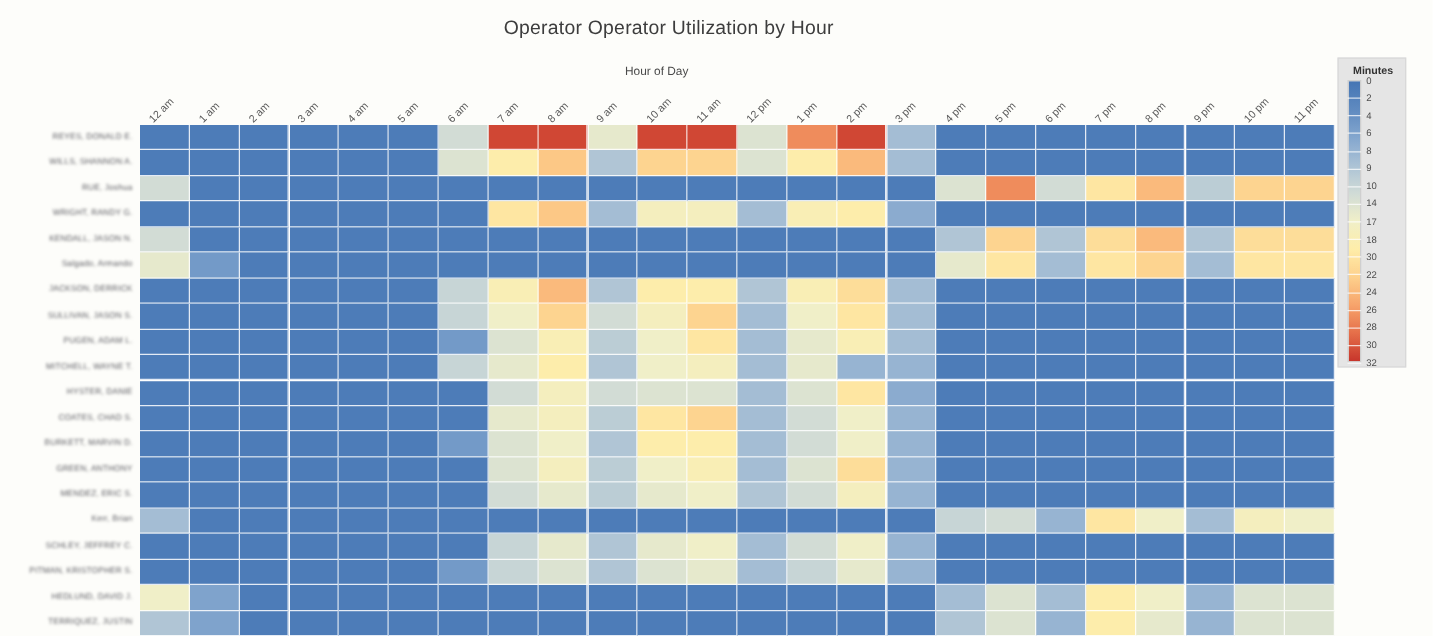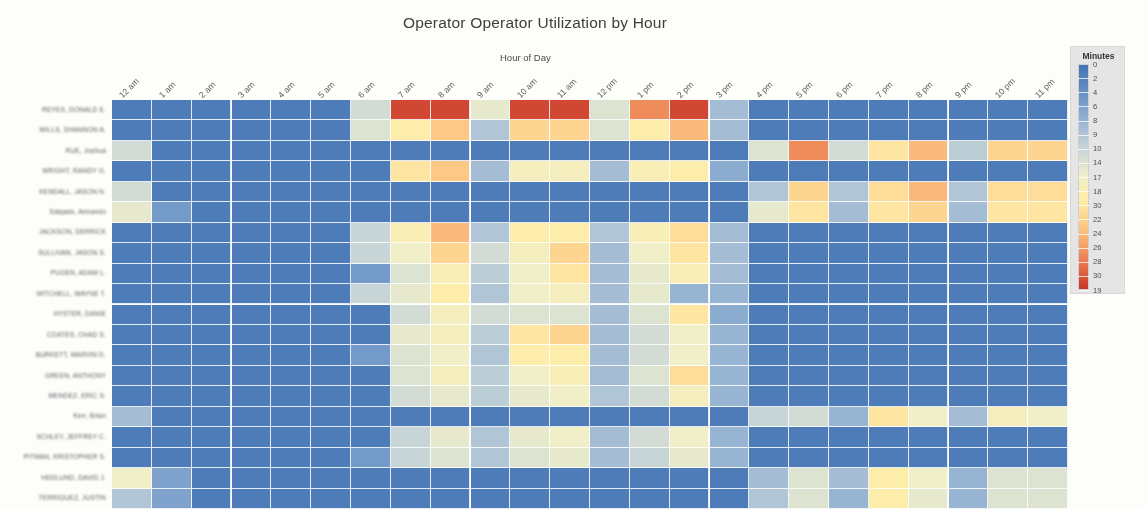--- a/index.html
+++ b/index.html
@@ -666,15 +666,15 @@
     <div class="legend-tick" style="top: 167.875px;">22</div>
     <div class="legend-notch" style="top: 172.375px;"></div>
     <div class="legend-tick" style="top: 182px;">24</div>
     <div class="legend-notch" style="top: 186.5px;"></div>
     <div class="legend-tick" style="top: 196.125px;">26</div>
     <div class="legend-notch" style="top: 200.625px;"></div>
     <div class="legend-tick" style="top: 210.25px;">28</div>
     <div class="legend-notch" style="top: 214.75px;"></div>
     <div class="legend-tick" style="top: 224.375px;">30</div>
     <div class="legend-notch" style="top: 228.875px;"></div>
-    <div class="legend-tick" style="top: 238.5px;">19</div>
+    <div class="legend-tick" style="top: 238.5px;">32</div>
     <div class="legend-notch" style="top: 243px;"></div>
   </div>
 
 </body></html>

